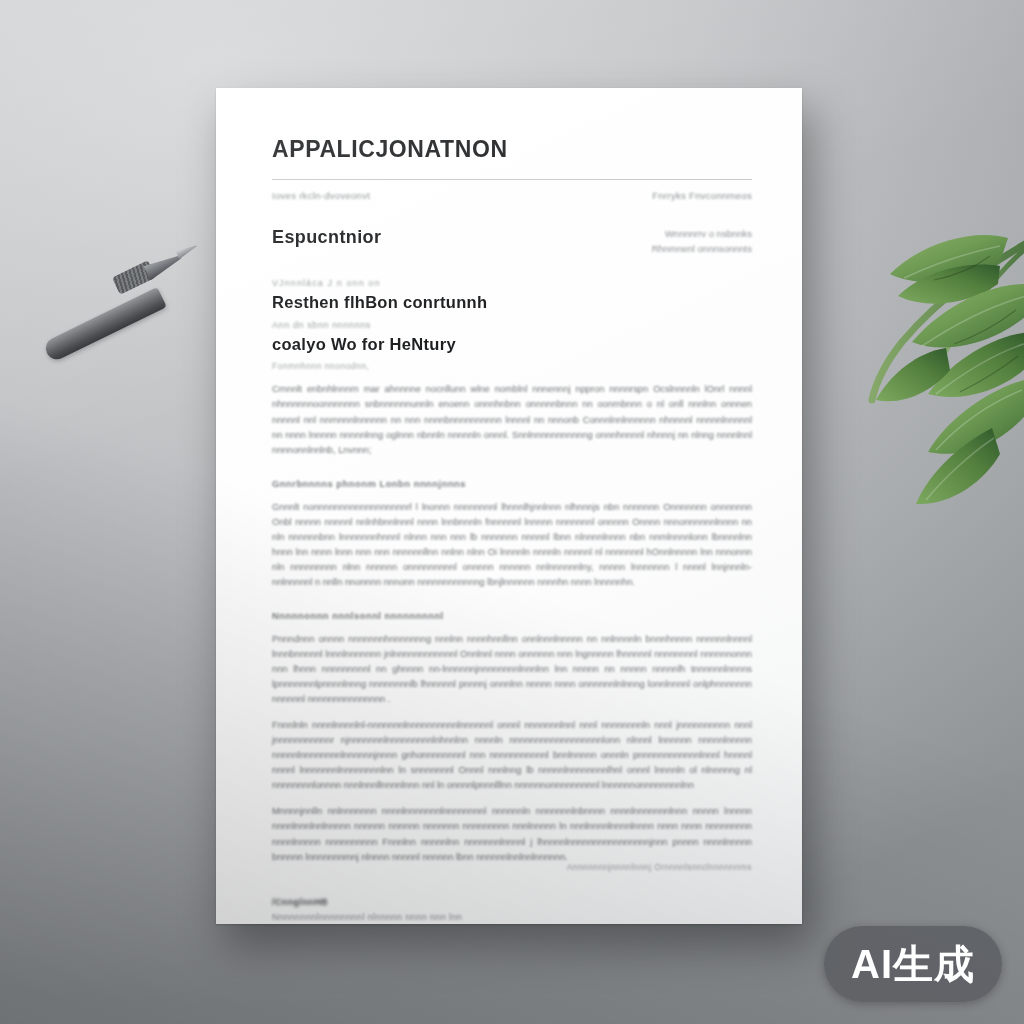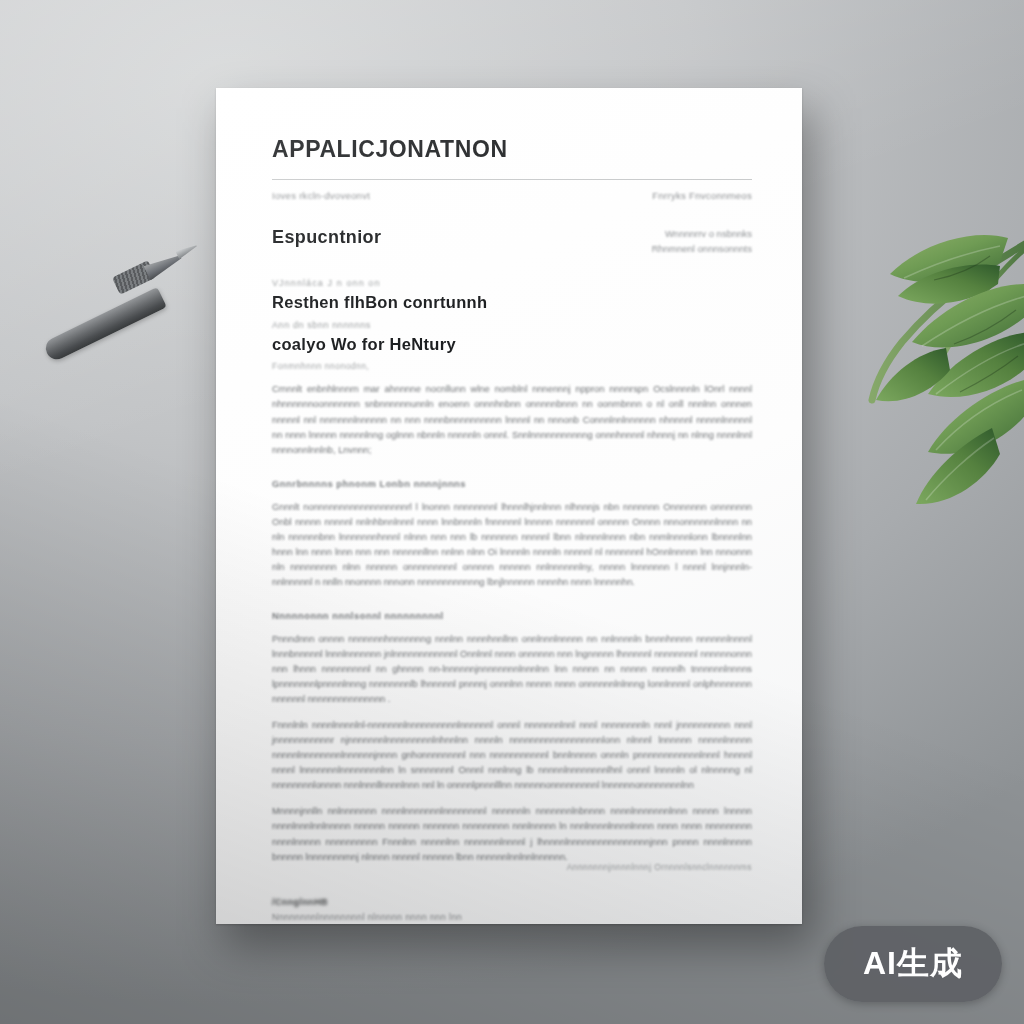--- a/index.html
+++ b/index.html
@@ -265,21 +265,21 @@
     right: 22px;
     bottom: 22px;
     width: 178px;
     height: 76px;
     border-radius: 38px;
     background: rgba(92, 95, 99, 0.88);
     display: flex;
     align-items: center;
     justify-content: center;
     color: #ffffff;
-    font-size: 32px;
+    font-size: 40px;
     font-weight: 700;
     letter-spacing: 1px;
     box-shadow: 0 2px 8px rgba(0,0,0,0.25);
   }
 </style>
 </head>
 <body>
 
 <div id="scene">
 

